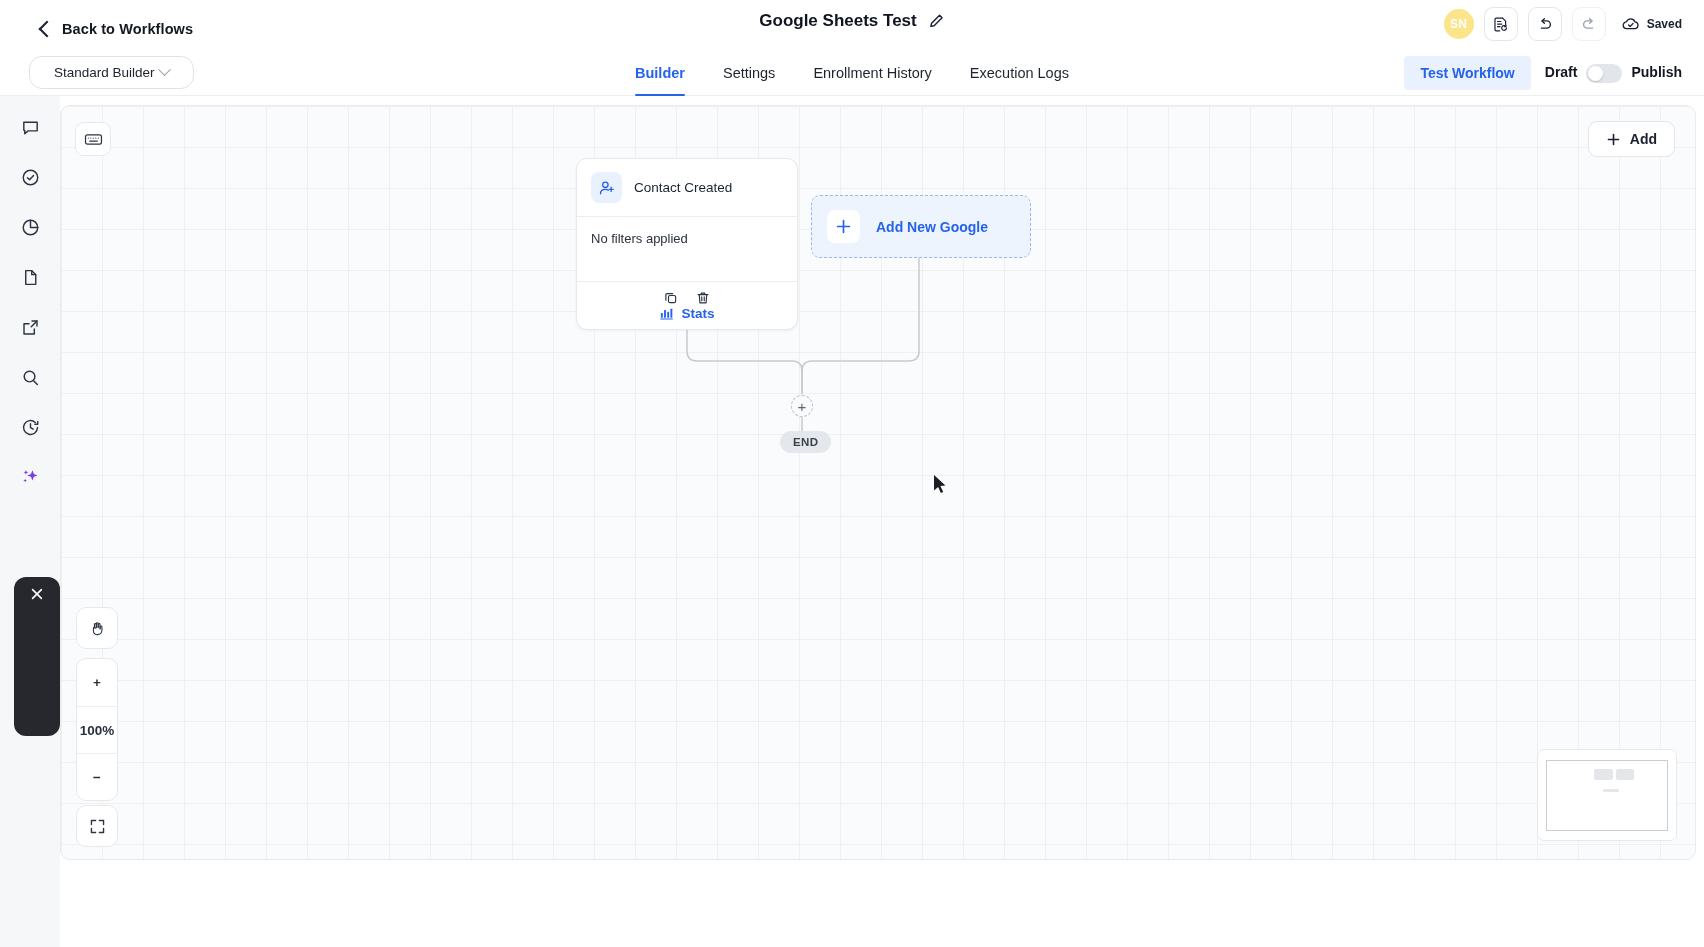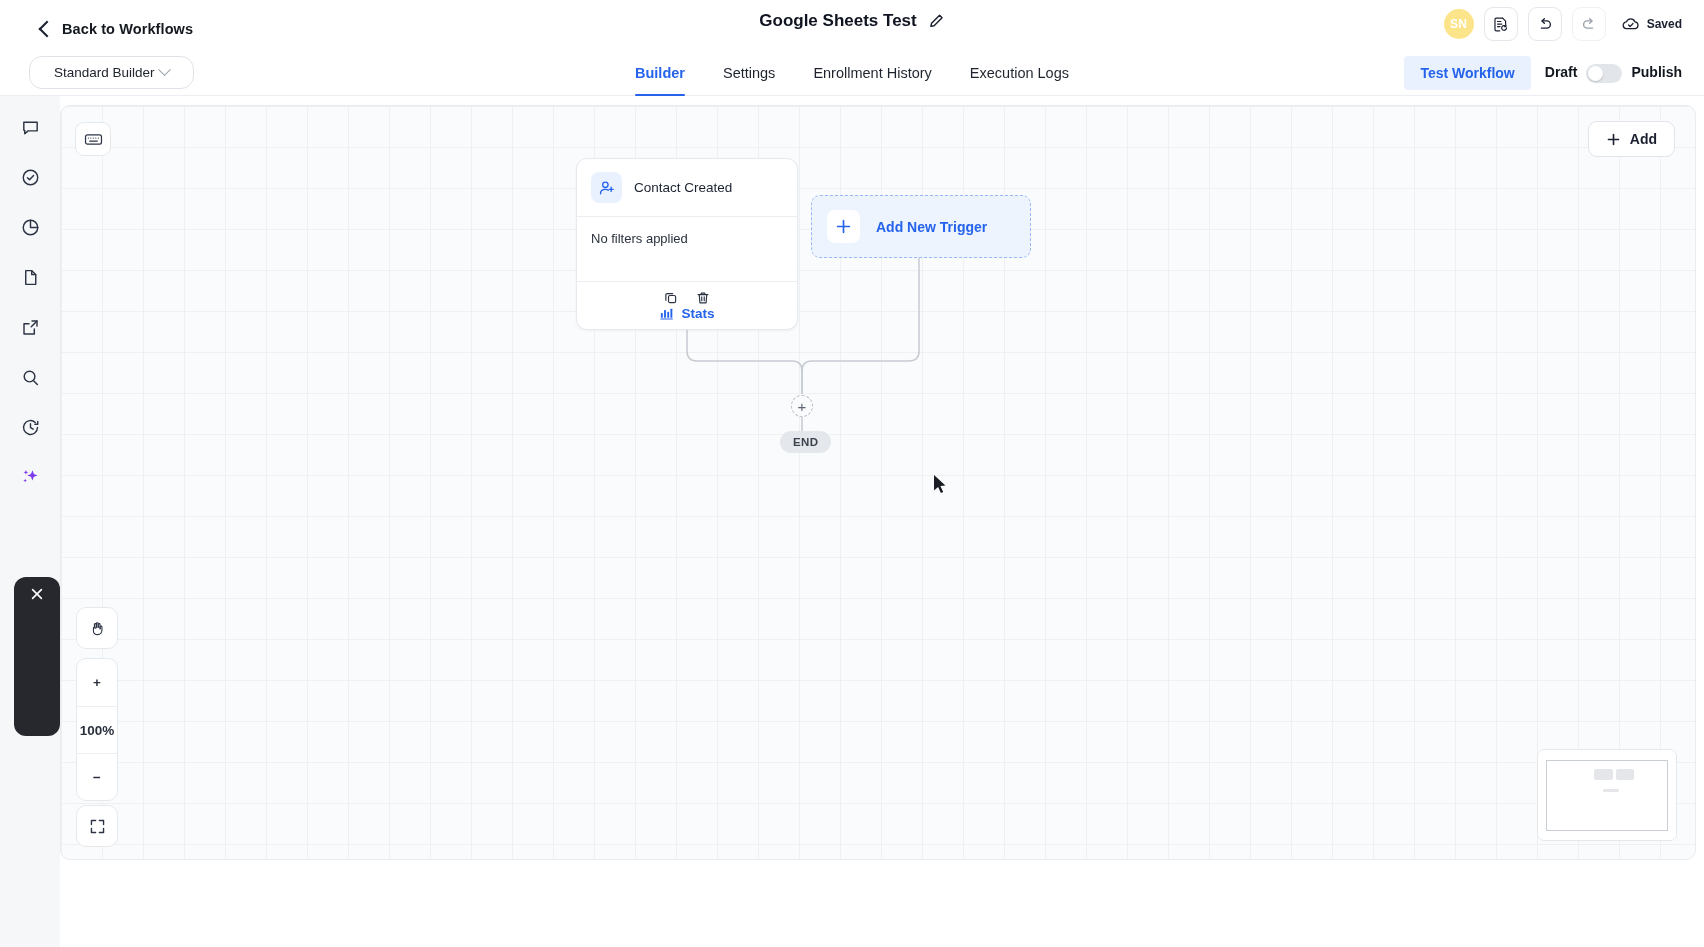--- a/index.html
+++ b/index.html
@@ -492,21 +492,21 @@
         </div>
       </div>
     </div>
 
     <div class="add-trigger">
       <div class="at-plus">
         <svg width="17" height="17" viewBox="0 0 18 18" fill="none" stroke="#2563eb" stroke-width="1.8" stroke-linecap="round">
           <path d="M9 2.8v12.4M2.8 9h12.4"></path>
         </svg>
       </div>
-      <div class="at-label">Add New Trigger</div>
+      <div class="at-label">Add New Google</div>
     </div>
 
     <div class="plus-node">
       <span>+</span>
     </div>
     <div class="end-pill">
       <span>END</span>
     </div>
 
     <span class="cursor-arrow">

